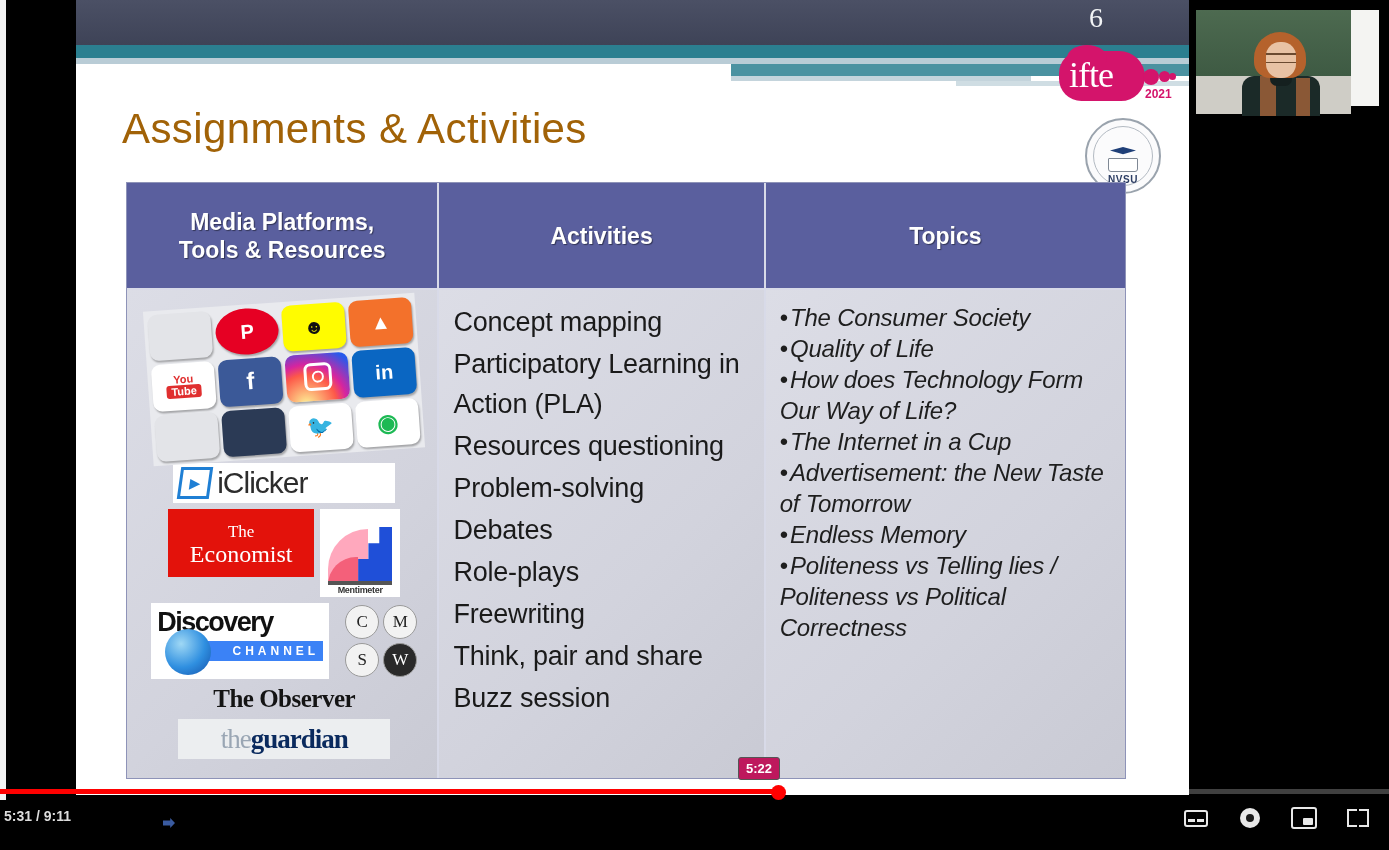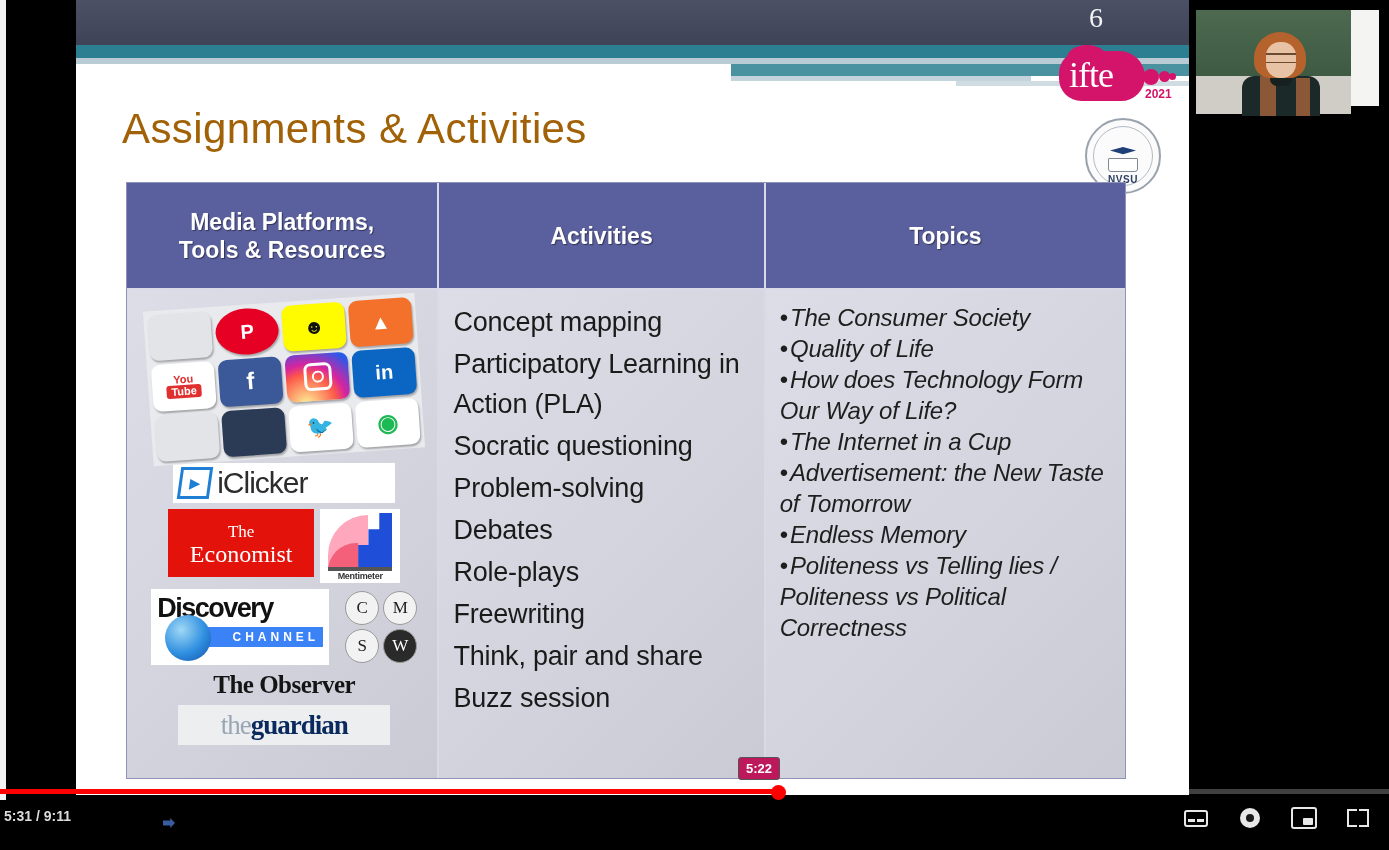--- a/index.html
+++ b/index.html
@@ -108,21 +108,21 @@
   .ic-mark{width:26px;height:26px;border:3px solid #1f7fd4;display:flex;align-items:center;
     justify-content:center;color:#1f7fd4;font-size:14px;transform:skewX(-8deg);}
   .ic-txt{font-size:30px;color:#2c2c2c;letter-spacing:-1px;}
 
   .row2{display:flex;align-items:flex-start;gap:6px;}
   .logo-econ{width:146px;height:68px;background:#e3120b;display:flex;flex-direction:column;
     align-items:center;justify-content:center;color:#fff;font-family:"Liberation Serif",serif;
     line-height:22px;}
   .logo-econ .e1{font-size:17px;}
   .logo-econ .e2{font-size:24px;}
-  .logo-menti{width:80px;height:74px;background:#fff;display:flex;flex-direction:column;
+  .logo-menti{width:80px;height:88px;background:#fff;display:flex;flex-direction:column;
     align-items:center;justify-content:flex-end;padding-bottom:2px;box-sizing:border-box;}
   .menti-art{width:64px;height:62px;position:relative;overflow:hidden;}
   .menti-pink{position:absolute;left:0;bottom:0;width:40px;height:56px;background:#ffa8bd;
     border-radius:40px 0 0 0;}
   .menti-pink2{position:absolute;left:0;bottom:0;width:30px;height:28px;background:#f4607a;
     border-radius:30px 0 0 0;}
   .menti-blue{position:absolute;right:0;bottom:0;width:34px;height:58px;background:#1f4fd8;
     clip-path:polygon(0 55%,30% 55%,30% 28%,62% 28%,62% 0,100% 0,100% 100%,0 100%);}
   .menti-base{position:absolute;left:0;bottom:0;width:64px;height:4px;background:#555;}
   .menti-txt{font-size:9px;font-weight:bold;color:#333;letter-spacing:-.3px;}
@@ -319,21 +319,21 @@
           </div>
         </div>
       </div>
 
       <div class="col col-act">
         <div class="th">Activities</div>
         <div class="td">
           <div class="act-list" id="activities-list">
               <div class="act-item">Concept mapping</div>
               <div class="act-item">Participatory Learning in Action (PLA)</div>
-              <div class="act-item">Socratic questioning</div>
+              <div class="act-item">Resources questioning</div>
               <div class="act-item">Problem-solving</div>
               <div class="act-item">Debates</div>
               <div class="act-item">Role-plays</div>
               <div class="act-item">Freewriting</div>
               <div class="act-item">Think, pair and share</div>
               <div class="act-item">Buzz session</div>
             </div>
         </div>
       </div>
 

